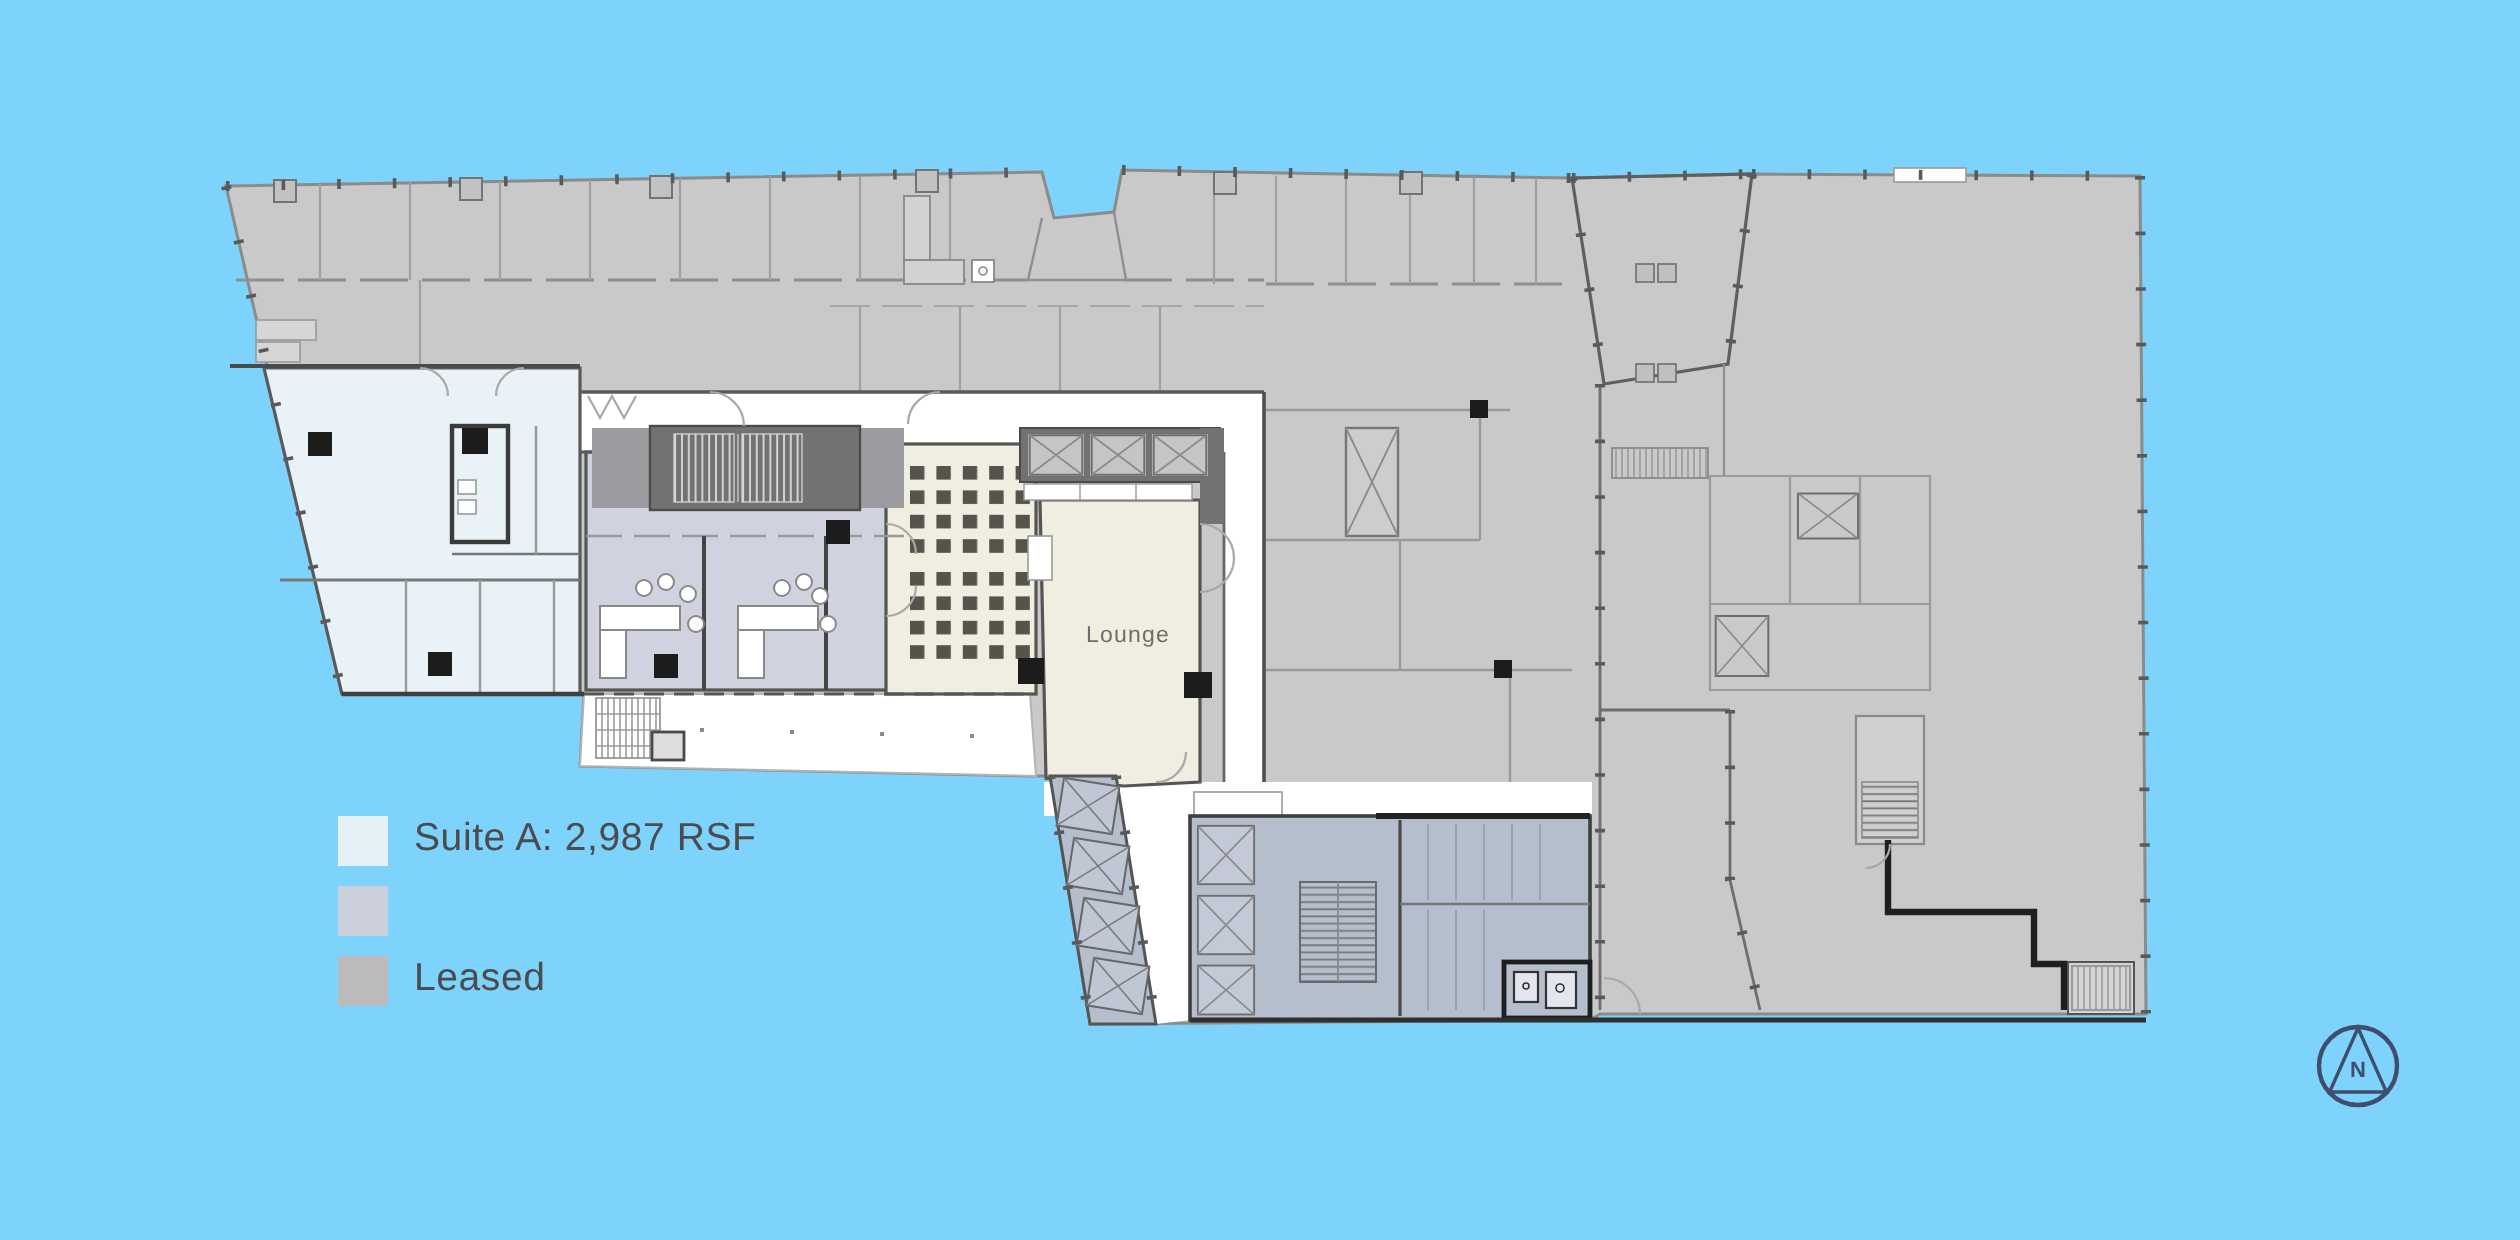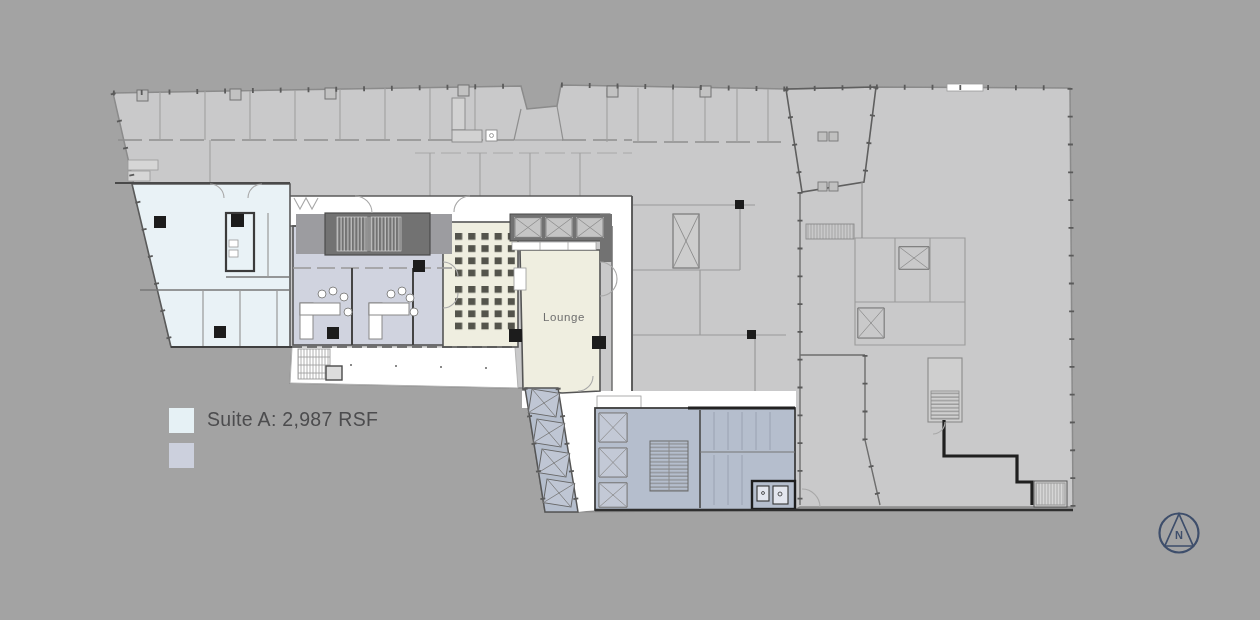--- a/index.html
+++ b/index.html
@@ -1,16 +1,16 @@
 <!DOCTYPE html>
 <html><head>
 <meta charset="utf-8">
 <style>
   html,body{margin:0;padding:0;background:#ffffff;}
-  .stage{position:relative;width:1260px;height:620px;background:#a3a3a3;overflow:hidden;
+  .stage{position:relative;width:1260px;height:620px;background:#7dd3fc;overflow:hidden;
          font-family:"Liberation Sans", sans-serif;}
   .plan-svg{position:absolute;left:0;top:0;}
   
   .legend{position:absolute;left:169px;top:408px;}
   .legend-row{display:flex;align-items:flex-start;margin-bottom:10px;height:25px;}
   .swatch{width:25px;height:25px;flex:0 0 25px;margin-right:13px;}
   .legend-label{font-size:19.5px;color:#4c4c4e;letter-spacing:.3px;white-space:nowrap;}
   
   .compass{position:absolute;left:1156px;top:510px;width:46px;height:46px;}
   .compass text{font-family:"Liberation Sans", sans-serif;}
@@ -267,20 +267,24 @@
   </svg>
 
   <div class="legend">
     <div class="legend-row">
       <div class="swatch" style="background-color: rgb(230, 241, 245);"></div>
       <div class="legend-label">Suite A: 2,987 RSF</div>
     </div>
     <div class="legend-row">
       <div class="swatch" style="background-color: rgb(204, 208, 221);"></div>
     </div>
+    <div class="legend-row">
+      <div class="swatch" style="background-color: rgb(187, 187, 189);"></div>
+      <div class="legend-label">Leased</div>
+    </div>
   </div>
 
   <div class="compass">
     <svg width="46" height="46" viewBox="0 0 46 46">
       <circle cx="23" cy="23" r="19.5" fill="none" stroke="#3e4e6b" stroke-width="2.2"></circle>
       <path d="M23,4 L8.8,36 H37.2 Z" fill="none" stroke="#3e4e6b" stroke-width="1.7" stroke-linejoin="miter"></path>
       <text x="23" y="28.5" text-anchor="middle" font-size="11" font-weight="bold" fill="#3e4e6b">N</text>
     </svg>
   </div>
 

